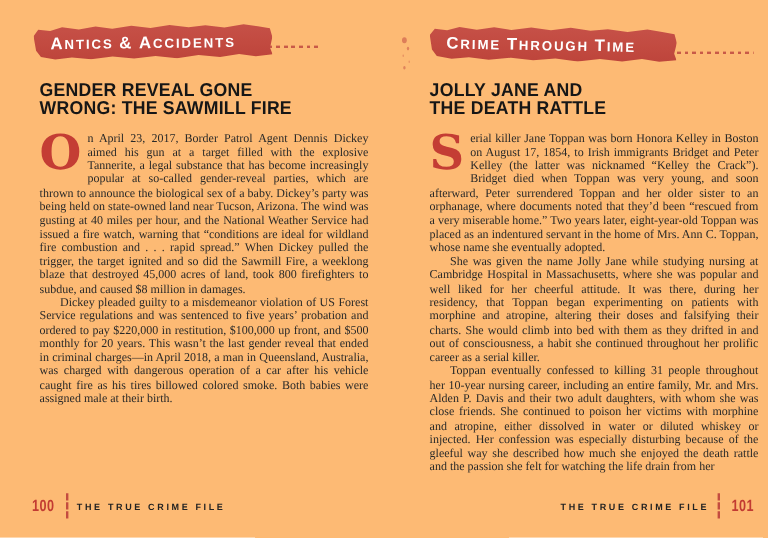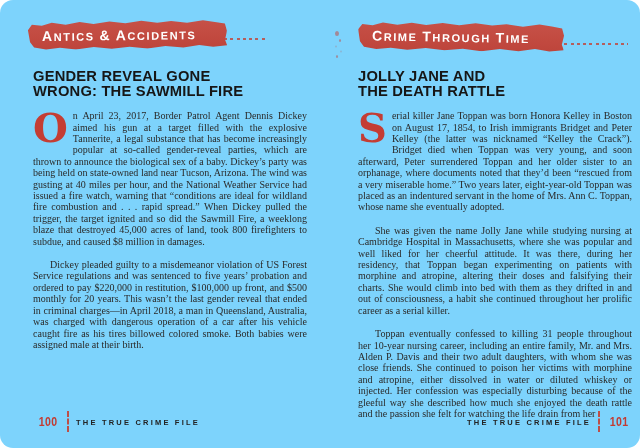--- a/index.html
+++ b/index.html
@@ -1,21 +1,21 @@
 <!DOCTYPE html>
 <html><head>
 <meta charset="utf-8">
 <style>
   html,body{margin:0;padding:0;}
   body{
     width:640px;height:448px;overflow:hidden;background:#ffffff;
     font-family:"Liberation Serif",serif;
     -webkit-font-smoothing:antialiased;
   }
-  .spread{display:flex;width:640px;height:448px;background:#7dd3fc;border-radius:13px;}
+  .spread{display:flex;width:640px;height:448px;background:#fdba74;}
   .page{position:relative;width:320px;height:448px;}
 
   
   .banner{
     position:relative;
     height:30px;line-height:30px;
     background:linear-gradient(180deg,#c65148 0%,#c24a40 55%,#bd443b 100%);
     color:#ffffff;
     font-family:"Liberation Sans",sans-serif;
     font-weight:bold;font-size:11px;letter-spacing:1.6px;
@@ -55,33 +55,33 @@
   .title span{display:block;}
 
   
   .body{
     width:274px;font-size:10px;line-height:11.4px;color:#2a2a29;
     text-align:justify;
   }
   .page-left .body{margin:12px 0 0 33px;}
   .page-right .body{margin:12px 0 0 38px;}
   .body p{margin:0;}
-  .body p.indent{text-indent:17px;margin-top:12px;}
+  .body p.indent{text-indent:17px;}
   .dropcap{
     float:left;
     font-family:"DejaVu Serif",serif;font-weight:bold;
     color:#c43d34;font-size:40px;line-height:34px;height:34px;
     margin:1px 5px 0 0;
   }
 
   
   .folio{
     position:absolute;bottom:16px;display:flex;align-items:center;gap:7px;
   }
-  .folio-left{left:36px;justify-content:space-between;}
+  .folio-left{left:24px;justify-content:space-between;}
   .folio-right{right:9px;}
   .pagenum{
     display:inline-block;
     font-family:"Liberation Sans",sans-serif;font-weight:bold;
     font-size:13.5px;color:#c23b32;letter-spacing:.5px;
     transform:scaleX(.78);transform-origin:center;
   }
   .folio-div{
     height:21px;width:0;border-left:2px dashed #c2473e;opacity:.95;
   }

